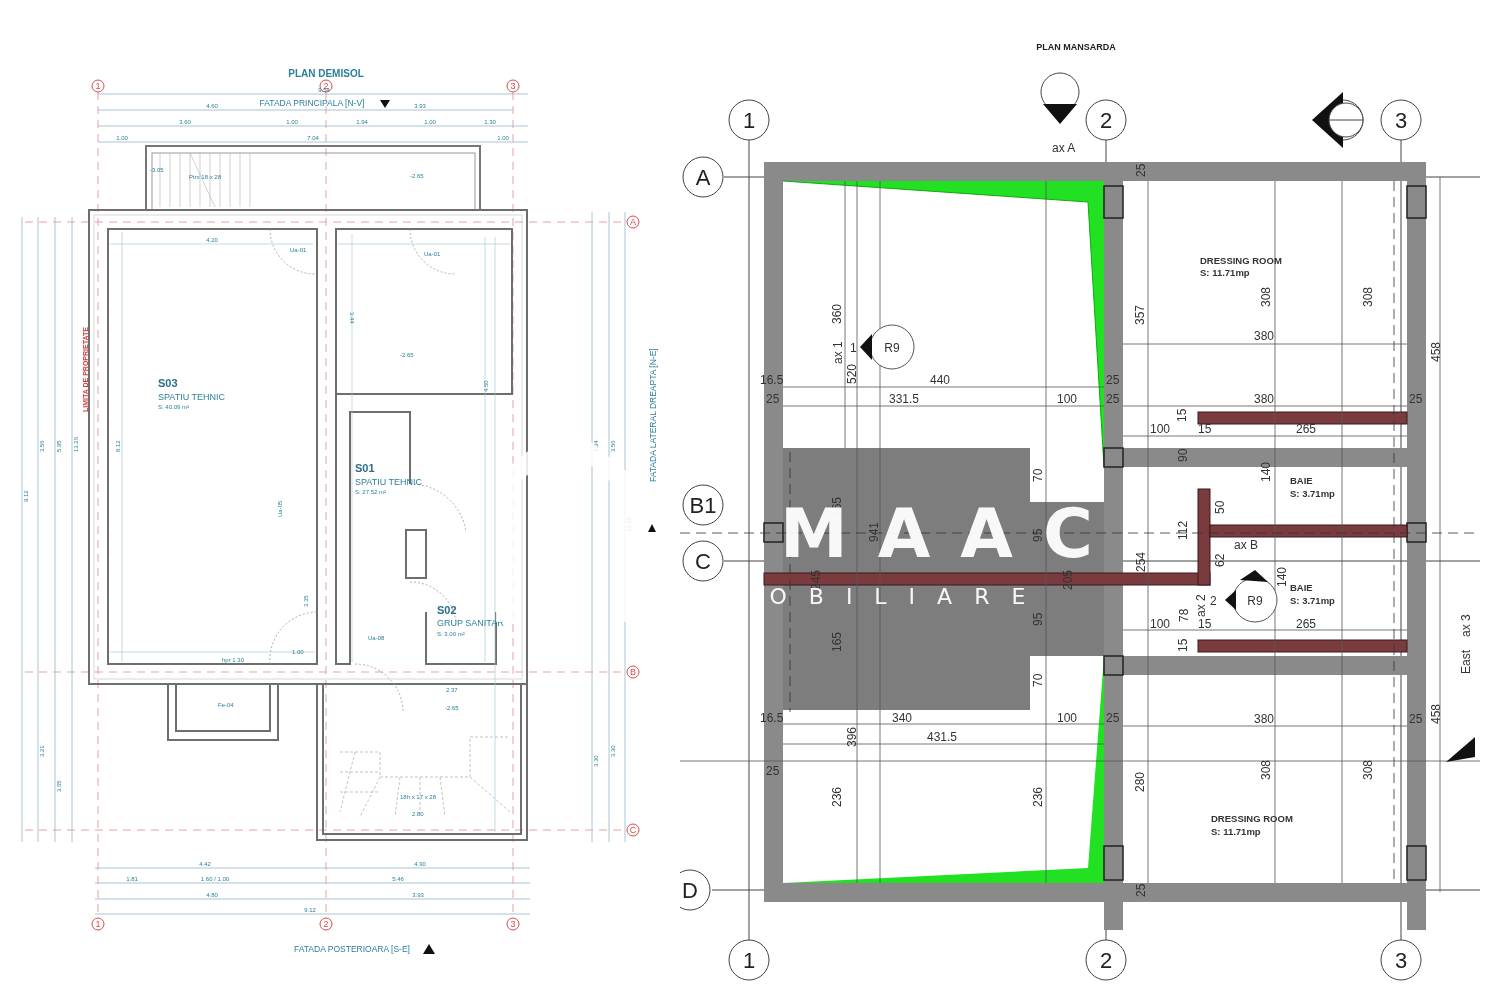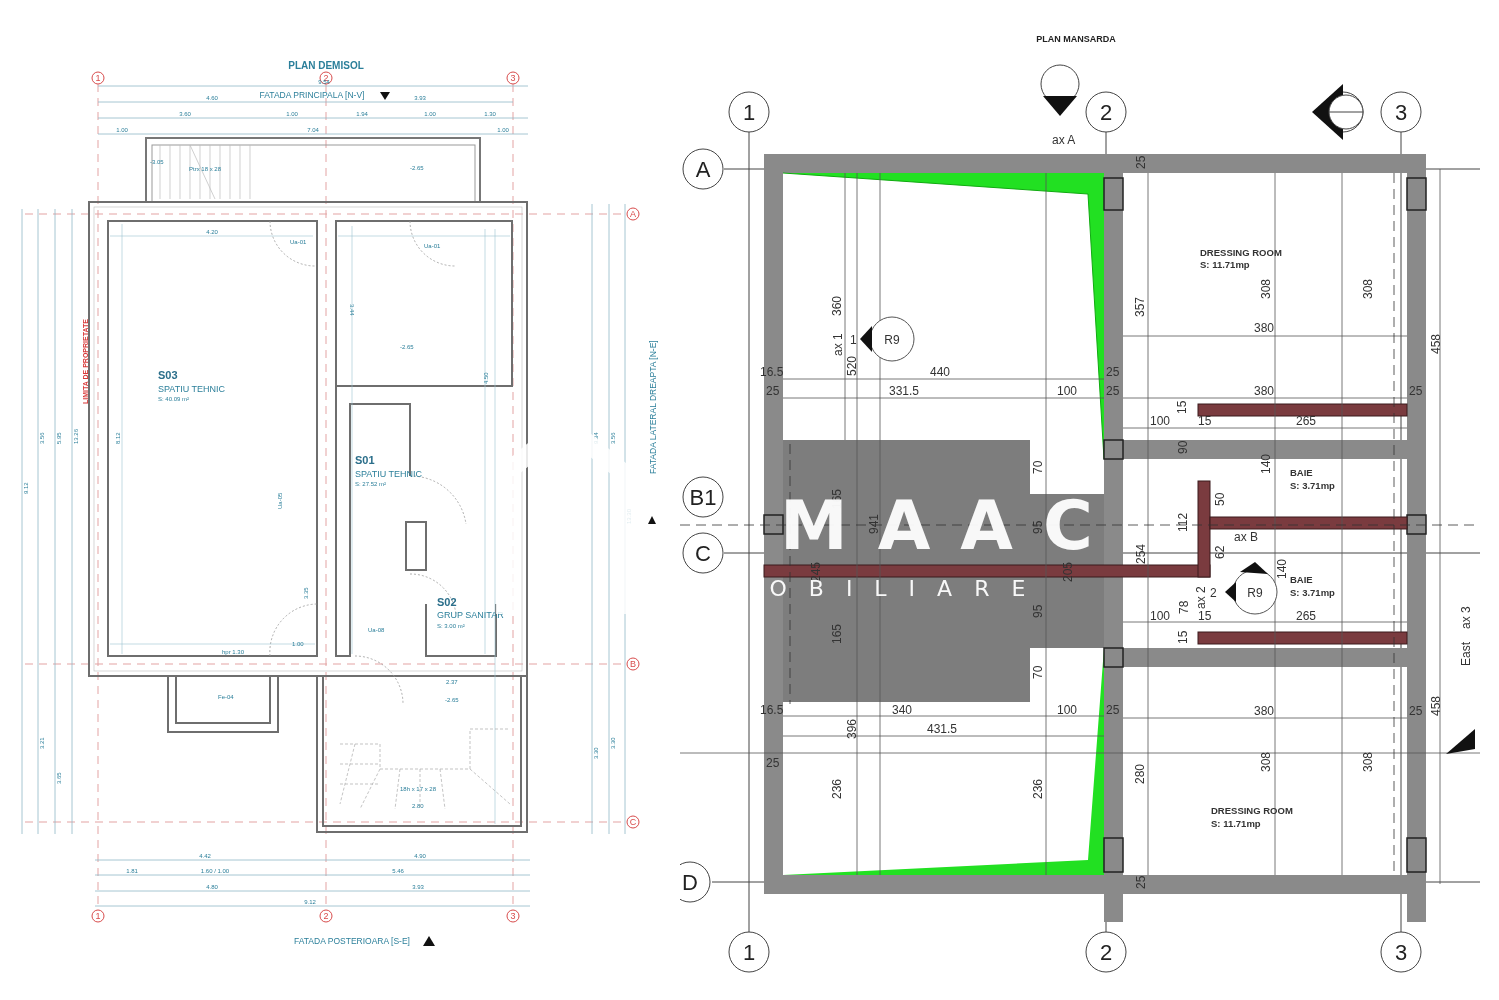--- a/index.html
+++ b/index.html
@@ -1,17 +1,17 @@
 <!DOCTYPE html>
 <html><head>
 <meta charset="utf-8">
 <style>
   html,body{margin:0;padding:0;background:#ffffff;}
   body{width:1499px;height:1000px;position:relative;overflow:hidden;font-family:"Liberation Sans",sans-serif;}
-  .panel{position:absolute;top:4px;height:804px;}
+  .panel{position:absolute;top:12px;height:804px;}
   #left-panel{left:0;width:680px;padding-left:23px;}
   #right-panel{left:680px;width:819px;}
   svg{position:absolute;left:0;top:0;}
   .t-title-l{font-family:"Liberation Sans",sans-serif;font-weight:bold;font-size:10px;fill:#2b7f9a;}
   .t-blue{font-family:"Liberation Sans",sans-serif;font-size:6px;fill:#2b7f9a;}
   .t-blue-m{font-family:"Liberation Sans",sans-serif;font-size:8.5px;fill:#2b7f9a;}
   .t-room-code{font-family:"Liberation Sans",sans-serif;font-weight:bold;font-size:11px;fill:#2a6e8a;}
   .t-room-name{font-family:"Liberation Sans",sans-serif;font-size:9px;fill:#2b7f9a;}
   .t-red{font-family:"Liberation Sans",sans-serif;font-weight:bold;font-size:7px;fill:#d93a3a;}
   .t-grid-red{font-family:"Liberation Sans",sans-serif;font-size:9px;fill:#d84c4c;}

